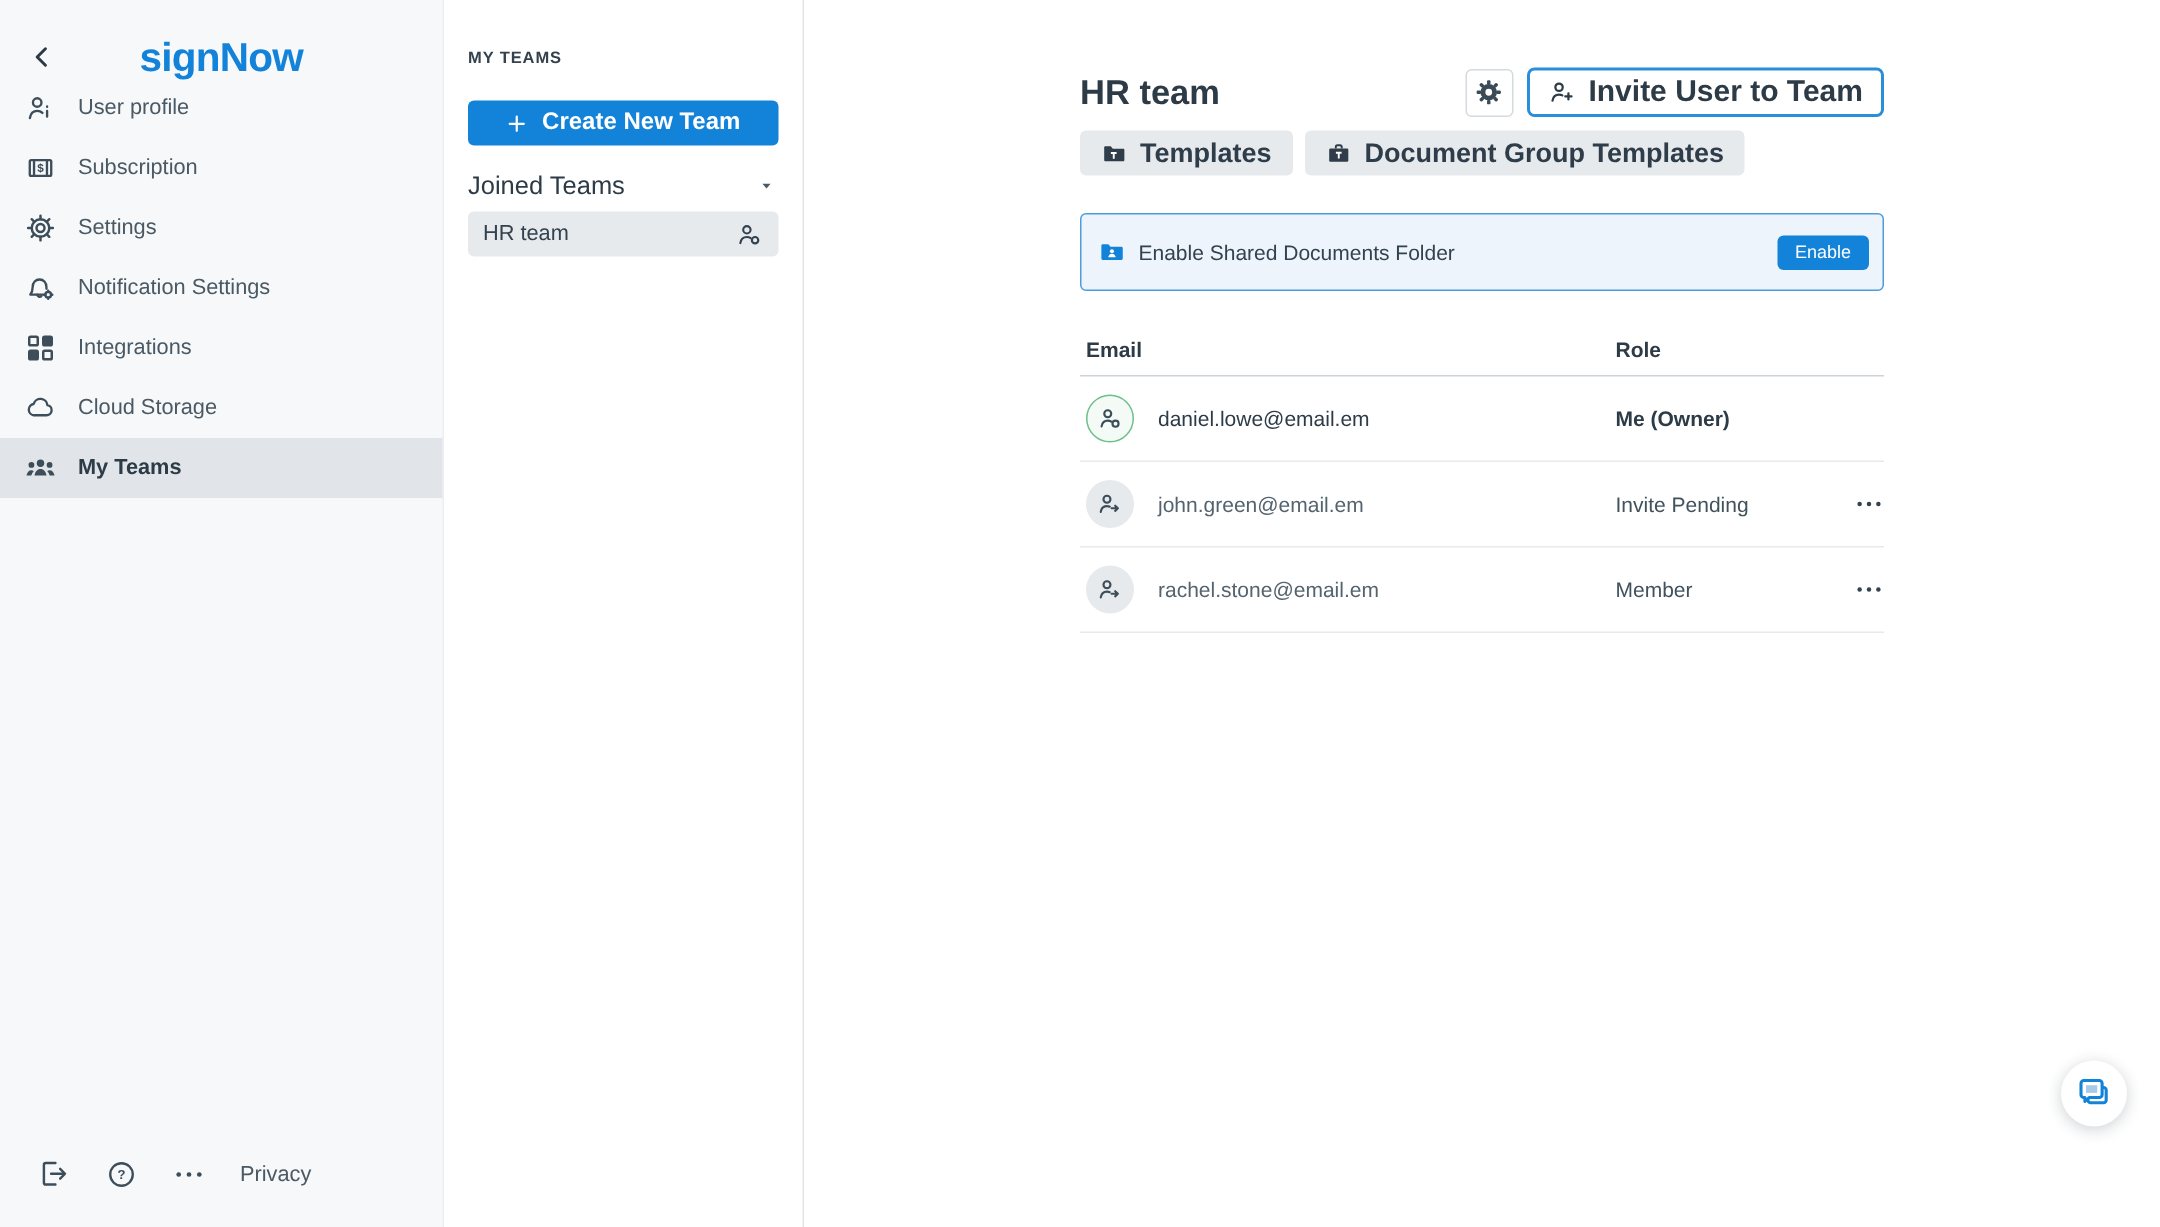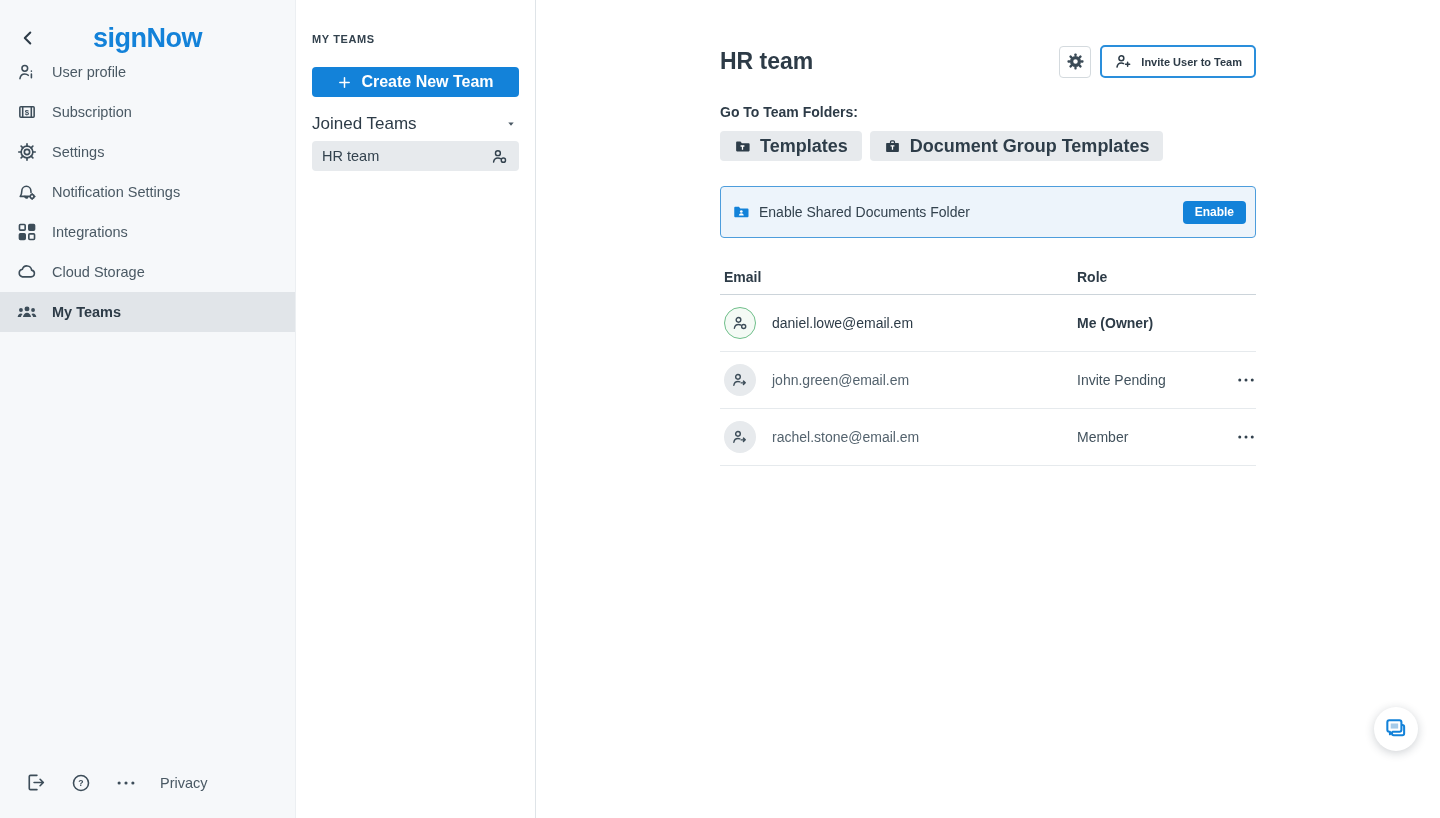--- a/index.html
+++ b/index.html
@@ -30,30 +30,30 @@
   .team-item { margin-top:7px; height:30px; background:#e7eaed; border-radius:4px; display:flex; align-items:center; padding:0 10px; font-size:14.5px; color:#33424e; cursor:pointer; }
   .team-item .owner-ic { margin-left:auto; color:#33424e; }
 
   
   main { flex:1; position:relative; background:#fff; }
   .content { width:536px; margin:0 auto; padding-top:45px; }
   .head-row { display:flex; align-items:center; justify-content:space-between; }
   .page-h2 { font-size:23px; font-weight:700; color:#2d3b47; line-height:33px; }
   .actions { display:flex; align-items:center; gap:9px; }
   .gear-btn { width:32px; height:32px; border:1px solid #d4dade; border-radius:4px; background:#fff; display:flex; align-items:center; justify-content:center; color:#3a4a56; }
-  .invite-btn { height:33px; border:2px solid #2a8edb; border-radius:5px; background:#fff; display:flex; align-items:center; gap:8px; padding:0 12px; font-size:11px; font-weight:700; color:#2d3b47; }
+  .invite-btn { height:33px; border:2px solid #2a8edb; border-radius:5px; background:#fff; display:flex; align-items:center; gap:8px; padding:0 12px; font-size:20px; font-weight:700; color:#2d3b47; }
   .invite-btn .ic { color:#2d3b47; }
   .folders-label { margin-top:25px; font-size:14px; font-weight:700; color:#2d3b47; line-height:19px; }
   .folder-btns { margin-top:9px; display:flex; gap:8px; }
   .folder-btn { height:30px; background:#e7eaed; border-radius:4px; display:flex; align-items:center; gap:9px; padding:0 14px; font-size:18px; font-weight:700; color:#2e3d49; }
   .folder-btn .ic { color:#2e3d49; }
 
   .banner { margin-top:25px; height:52px; background:#edf4fb; border:1px solid #4d9ddc; border-radius:4px; display:flex; align-items:center; padding:0 9px 0 11px; }
   .banner .txt { margin-left:9px; font-size:14px; color:#33424e; }
-  .enable-btn { margin-left:auto; height:23px; padding:0 12px; background:#1382d9; border-radius:4px; color:#fff; font-size:12px; font-weight:700; }
+  .enable-btn { margin-left:auto; height:23px; padding:0 12px; background:#1382d9; border-radius:4px; color:#fff; font-size:12px; font-weight:400; }
 
   .table { margin-top:31px; }
   .t-head { display:grid; grid-template-columns:357px 1fr 30px; padding-bottom:9px; border-bottom:1px solid #ccd4da; font-size:14px; font-weight:700; color:#2d3b47; }
   .t-head .c1 { padding-left:4px; }
   .t-row { display:grid; grid-template-columns:357px 1fr 30px; align-items:center; height:57px; border-bottom:1px solid #e6eaed; }
   .cell-email { display:flex; align-items:center; gap:16px; padding-left:4px; font-size:14px; color:#54636e; }
   .t-row.owner .cell-email { color:#2d3b47; }
   .avatar { width:32px; height:32px; border-radius:50%; display:flex; align-items:center; justify-content:center; color:#3d4d59; flex:0 0 32px; }
   .avatar.invited { background:#e7eaed; }
   .avatar.owner { background:#f4faf5; border:1.5px solid #6fbf8a; }
@@ -241,21 +241,20 @@
                 <circle cx="9.3" cy="7.8" r="3.1"></circle>
                 <path d="M3.8 19c.5-3.2 2.5-5.1 5.5-5.1 1 0 2 .2 2.8.7"></path>
                 <path d="M17.2 12.9v5.2M14.6 15.5h5.2"></path>
               </svg>
           </span>
           <span>Invite User to Team</span>
         </button>
       </div>
     </div>
 
-    <div class="folders-label">Go To Team Folders:</div>
 
     <div class="folder-btns">
       <button class="folder-btn">
         <span class="ic">
           <svg width="17" height="17" viewBox="0 0 24 24">
               <path fill="currentColor" d="M3 6.2c0-.7.5-1.2 1.2-1.2h5l1.9 2.3h9.7c.7 0 1.2.5 1.2 1.2v9.3c0 .7-.5 1.2-1.2 1.2H4.2c-.7 0-1.2-.5-1.2-1.2Z"></path>
               <path fill="#fff" d="M9.3 10.4h5.4v1.9H12.9v4.3h-1.8v-4.3H9.3Z"></path>
             </svg>
         </span>
         <span>Templates</span>

